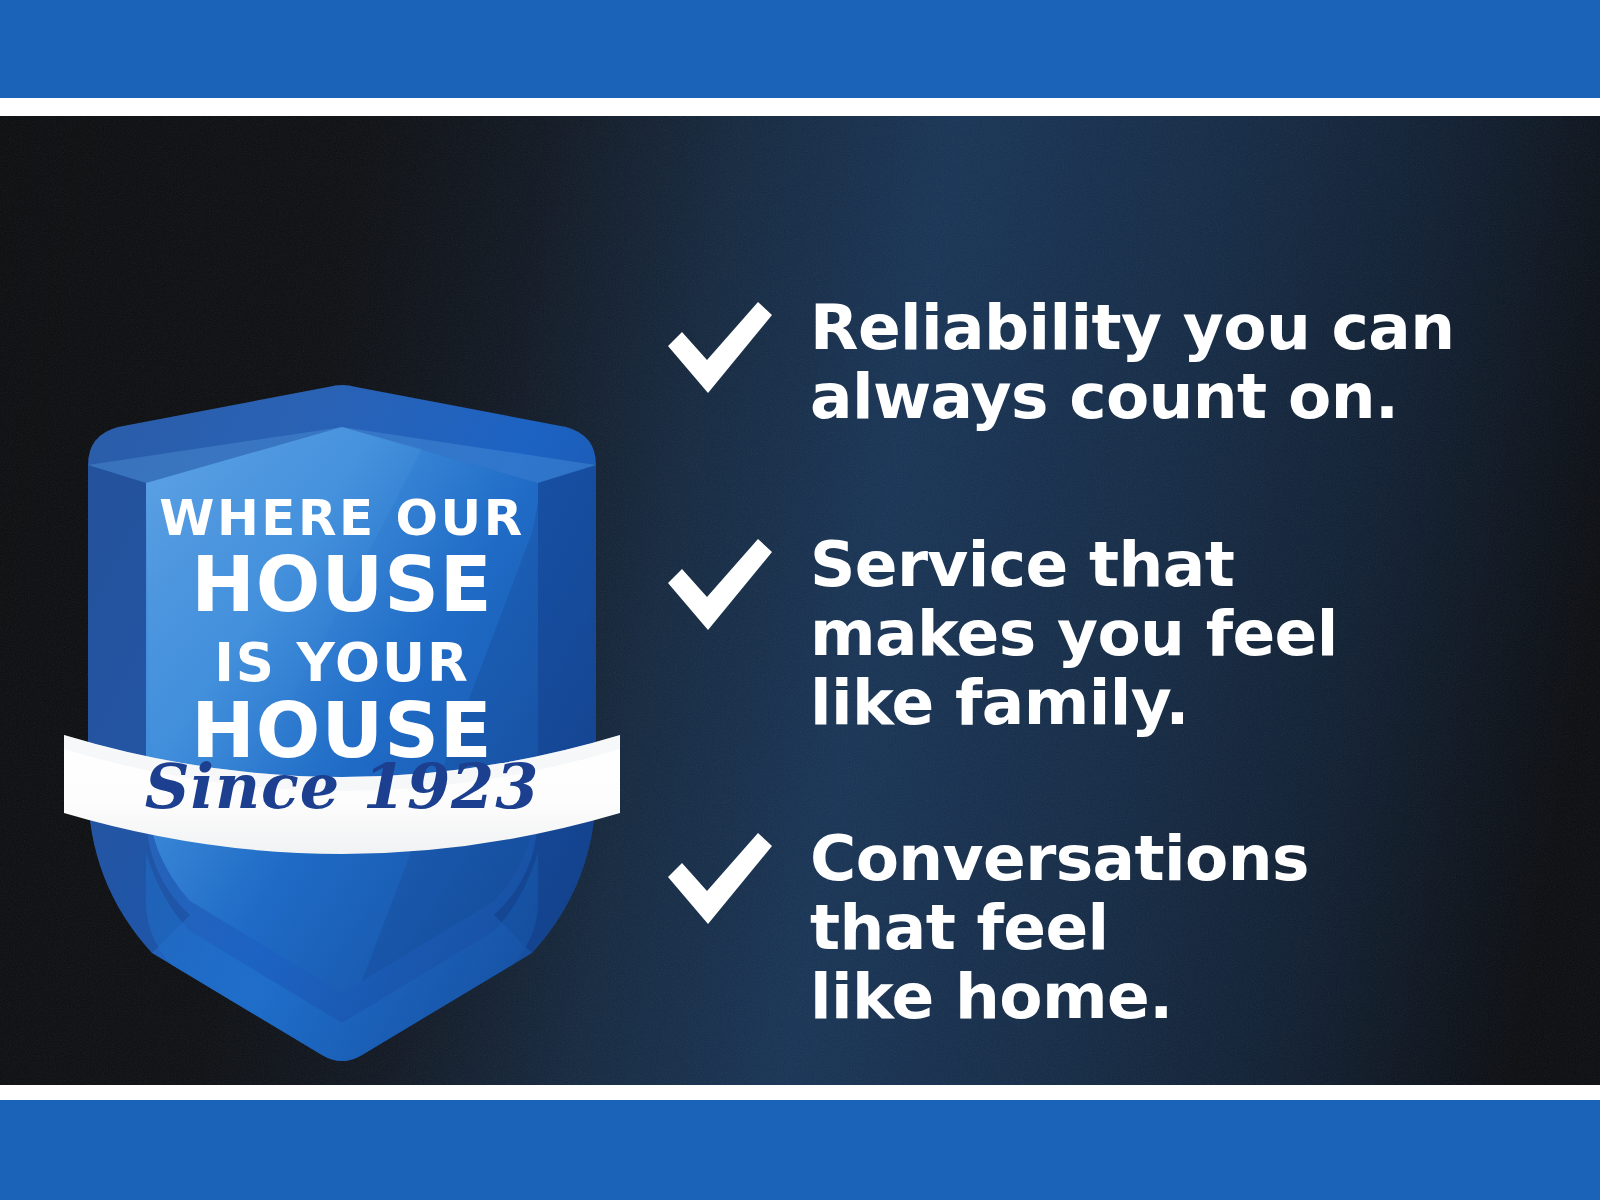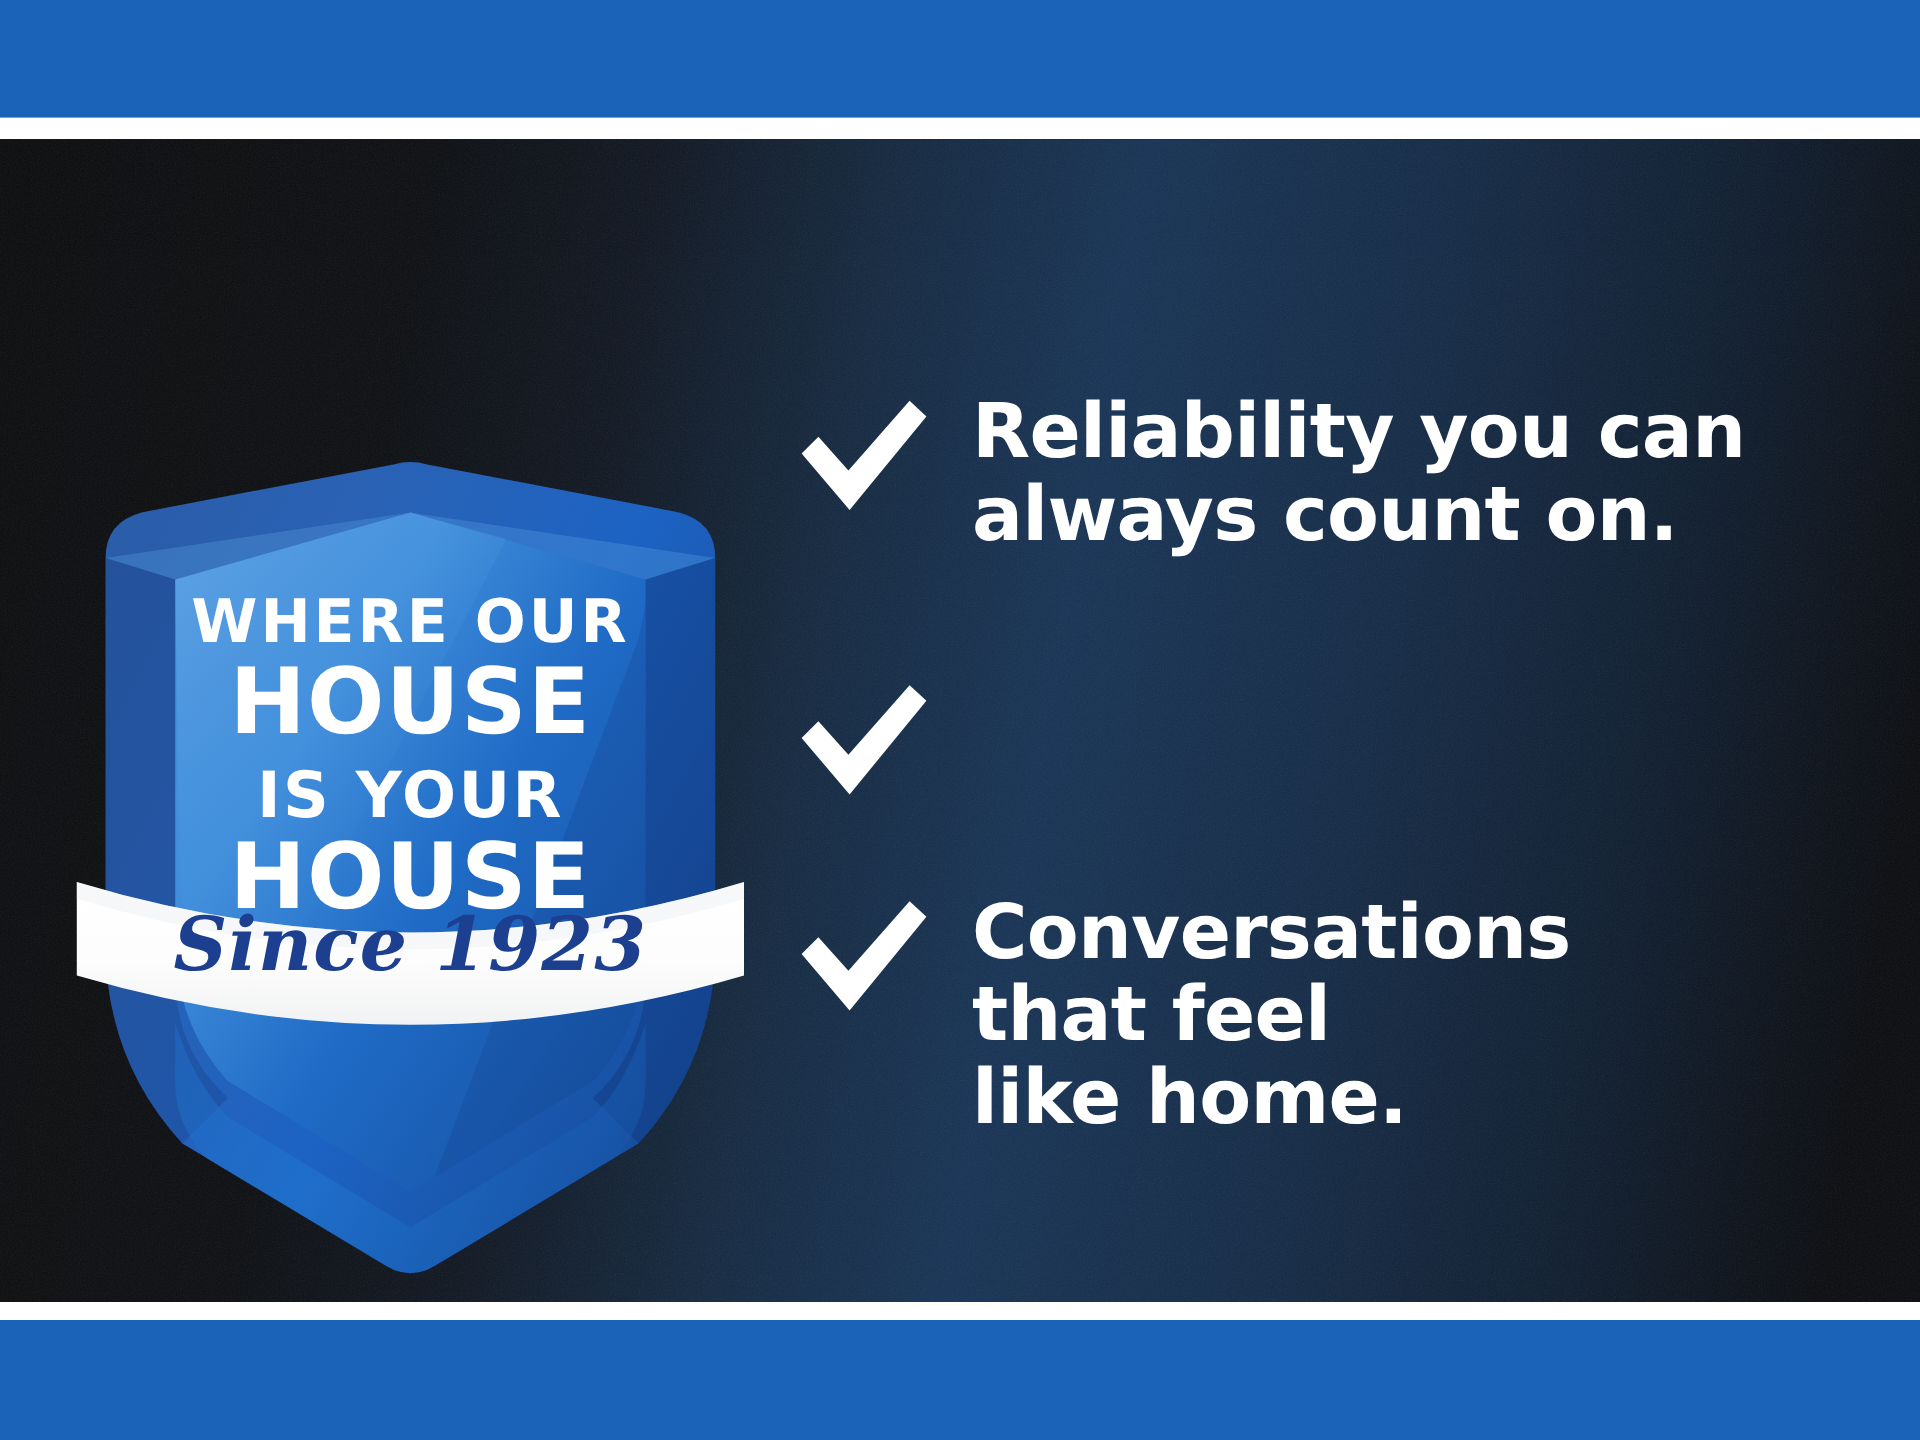--- a/index.html
+++ b/index.html
@@ -50,23 +50,23 @@
   .emblem{
     position:absolute;left:62px;top:267px;width:560px;height:690px;z-index:3;
   }
   .emblem svg{display:block;width:100%;height:100%;overflow:visible;}
 
   
   .bullets{
     position:absolute;left:660px;top:150px;width:880px;z-index:4;
   }
   .bullet{display:flex;align-items:flex-start;}
-  .b1{margin-top:60px;}
+  .b1{margin-top:28px;}
   .b2{margin-top:100px;}
-  .b3{margin-top:68px;}
+  .b3{margin-top:88px;}
   .check{flex:0 0 150px;padding-top:4px;}
   .check svg{display:block;width:118px;height:108px;}
   .btext{
     color:#ffffff;
     font-family:"DejaVu Sans","Liberation Sans",sans-serif;
     font-weight:700;
     font-size:63px;
     line-height:1.09;
     letter-spacing:-0.6px;
     white-space:pre-line;
@@ -186,20 +186,23 @@
         <div class="btext">Reliability you can
 always count on.</div>
       </div>
 
       <div class="bullet b2">
         <div class="check">
           <svg viewBox="0 0 118 108" aria-hidden="true">
             <path d="M 8,48 L 22,34 L 47,62 L 98,4 L 112,17 L 48,95 Z" fill="#ffffff"></path>
           </svg>
         </div>
+        <div class="btext">Service that
+makes you feel
+like family.</div>
       </div>
 
       <div class="bullet b3">
         <div class="check">
           <svg viewBox="0 0 118 108" aria-hidden="true">
             <path d="M 8,48 L 22,34 L 47,62 L 98,4 L 112,17 L 48,95 Z" fill="#ffffff"></path>
           </svg>
         </div>
         <div class="btext">Conversations
 that feel

